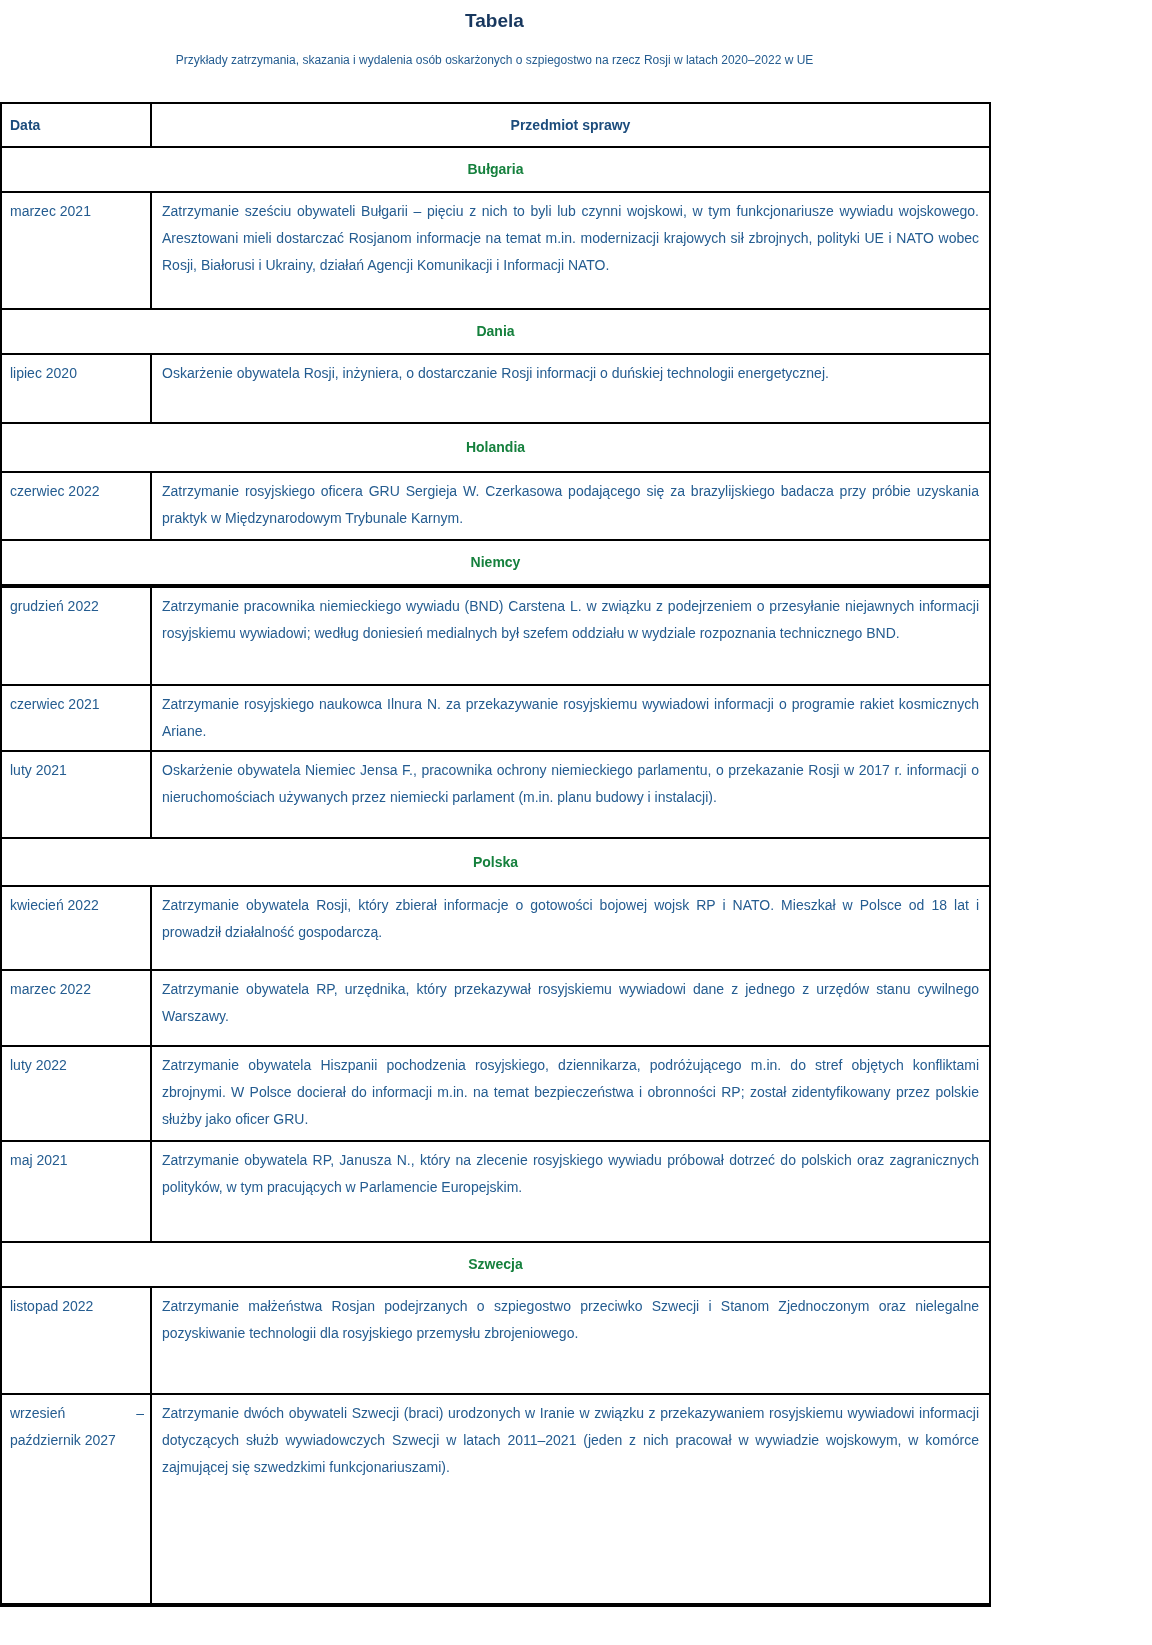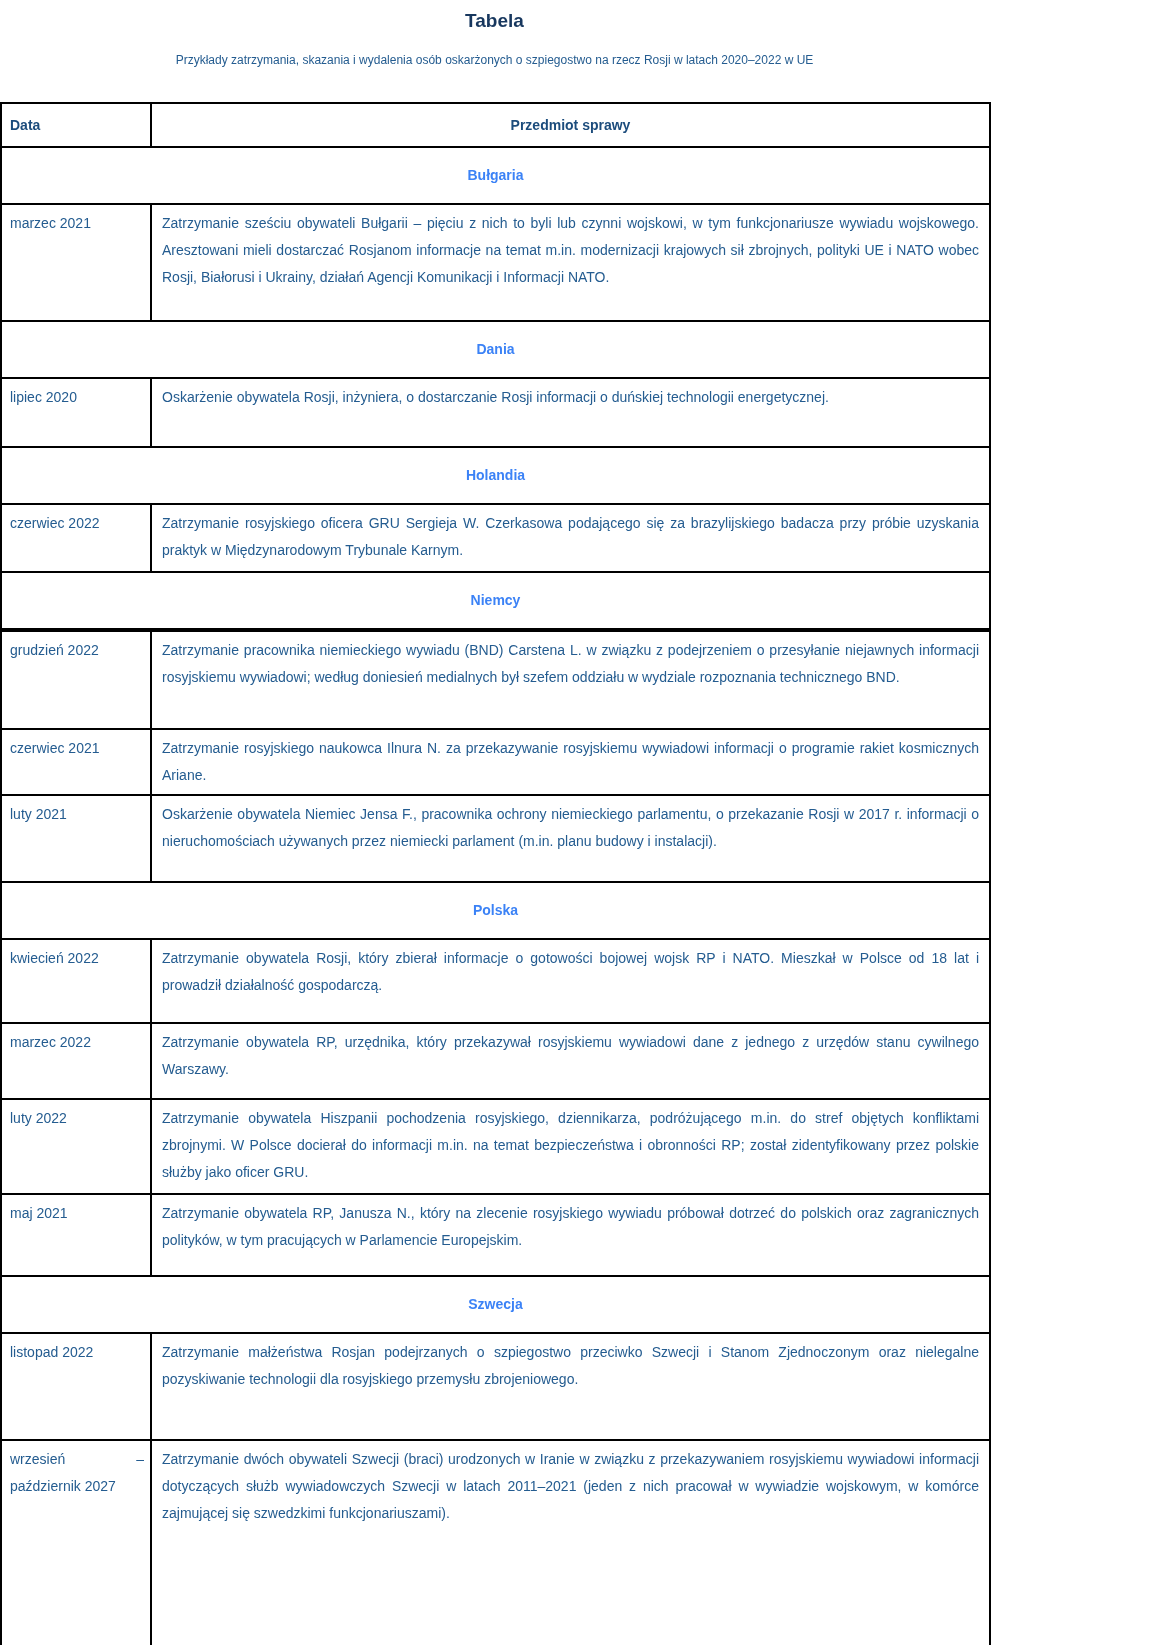--- a/index.html
+++ b/index.html
@@ -60,22 +60,22 @@
     text-align: center;
     vertical-align: middle;
     padding: 2px 8px;
     font-weight: bold;
     color: #1c4c7c;
   }
   td.section-cell {
     text-align: center;
     vertical-align: middle;
     font-weight: bold;
-    color: #3b82f6;
-    padding: 14px 8px;
+    color: #15803d;
+    padding: 8px 8px;
   }
   td.date-cell {
     vertical-align: top;
     text-align: justify;
     padding: 5px 6px 5px 8px;
   }
   td.desc-cell {
     vertical-align: top;
     text-align: justify;
     padding: 5px 10px 5px 10px;
@@ -147,21 +147,21 @@
           <td class="desc-cell">Zatrzymanie obywatela Rosji, który zbierał informacje o gotowości bojowej wojsk RP i NATO. Mieszkał w Polsce od 18 lat i prowadził działalność gospodarczą.</td>
         </tr>
         <tr style="height: 76px;">
           <td class="date-cell">marzec 2022</td>
           <td class="desc-cell">Zatrzymanie obywatela RP, urzędnika, który przekazywał rosyjskiemu wywiadowi dane z jednego z urzędów stanu cywilnego Warszawy.</td>
         </tr>
         <tr style="height: 95px;">
           <td class="date-cell">luty 2022</td>
           <td class="desc-cell">Zatrzymanie obywatela Hiszpanii pochodzenia rosyjskiego, dziennikarza, podróżującego m.in. do stref objętych konfliktami zbrojnymi. W Polsce docierał do informacji m.in. na temat bezpieczeństwa i obronności RP; został zidentyfikowany przez polskie służby jako oficer GRU.</td>
         </tr>
-        <tr style="height: 82px; padding-left: 36px;">
+        <tr style="height: 101px; padding-left: 36px;">
           <td class="date-cell">maj 2021</td>
           <td class="desc-cell">Zatrzymanie obywatela RP, Janusza N., który na zlecenie rosyjskiego wywiadu próbował dotrzeć do polskich oraz zagranicznych polityków, w tym pracujących w Parlamencie Europejskim.</td>
         </tr>
         <tr style="height: 35px;">
           <td colspan="2" class="section-cell">Szwecja</td>
         </tr>
         <tr style="height: 107px;">
           <td class="date-cell">listopad 2022</td>
           <td class="desc-cell">Zatrzymanie małżeństwa Rosjan podejrzanych o szpiegostwo przeciwko Szwecji i Stanom Zjednoczonym oraz nielegalne pozyskiwanie technologii dla rosyjskiego przemysłu zbrojeniowego.</td>
         </tr>

